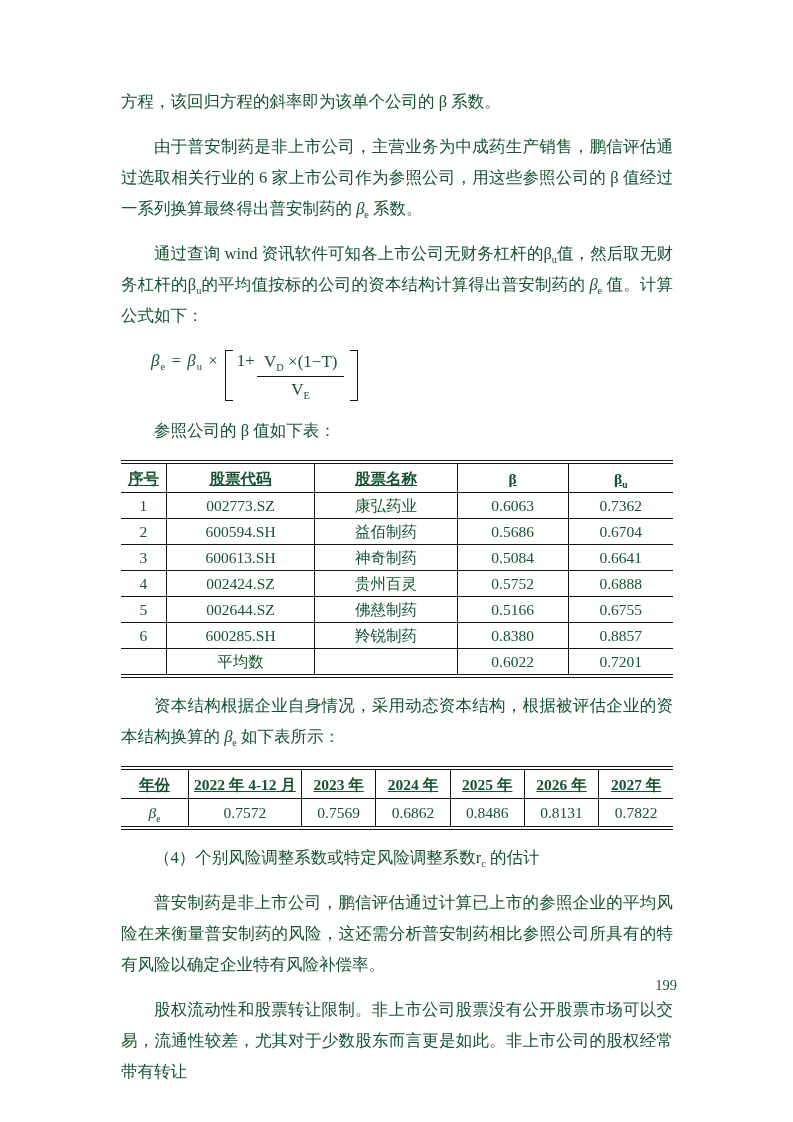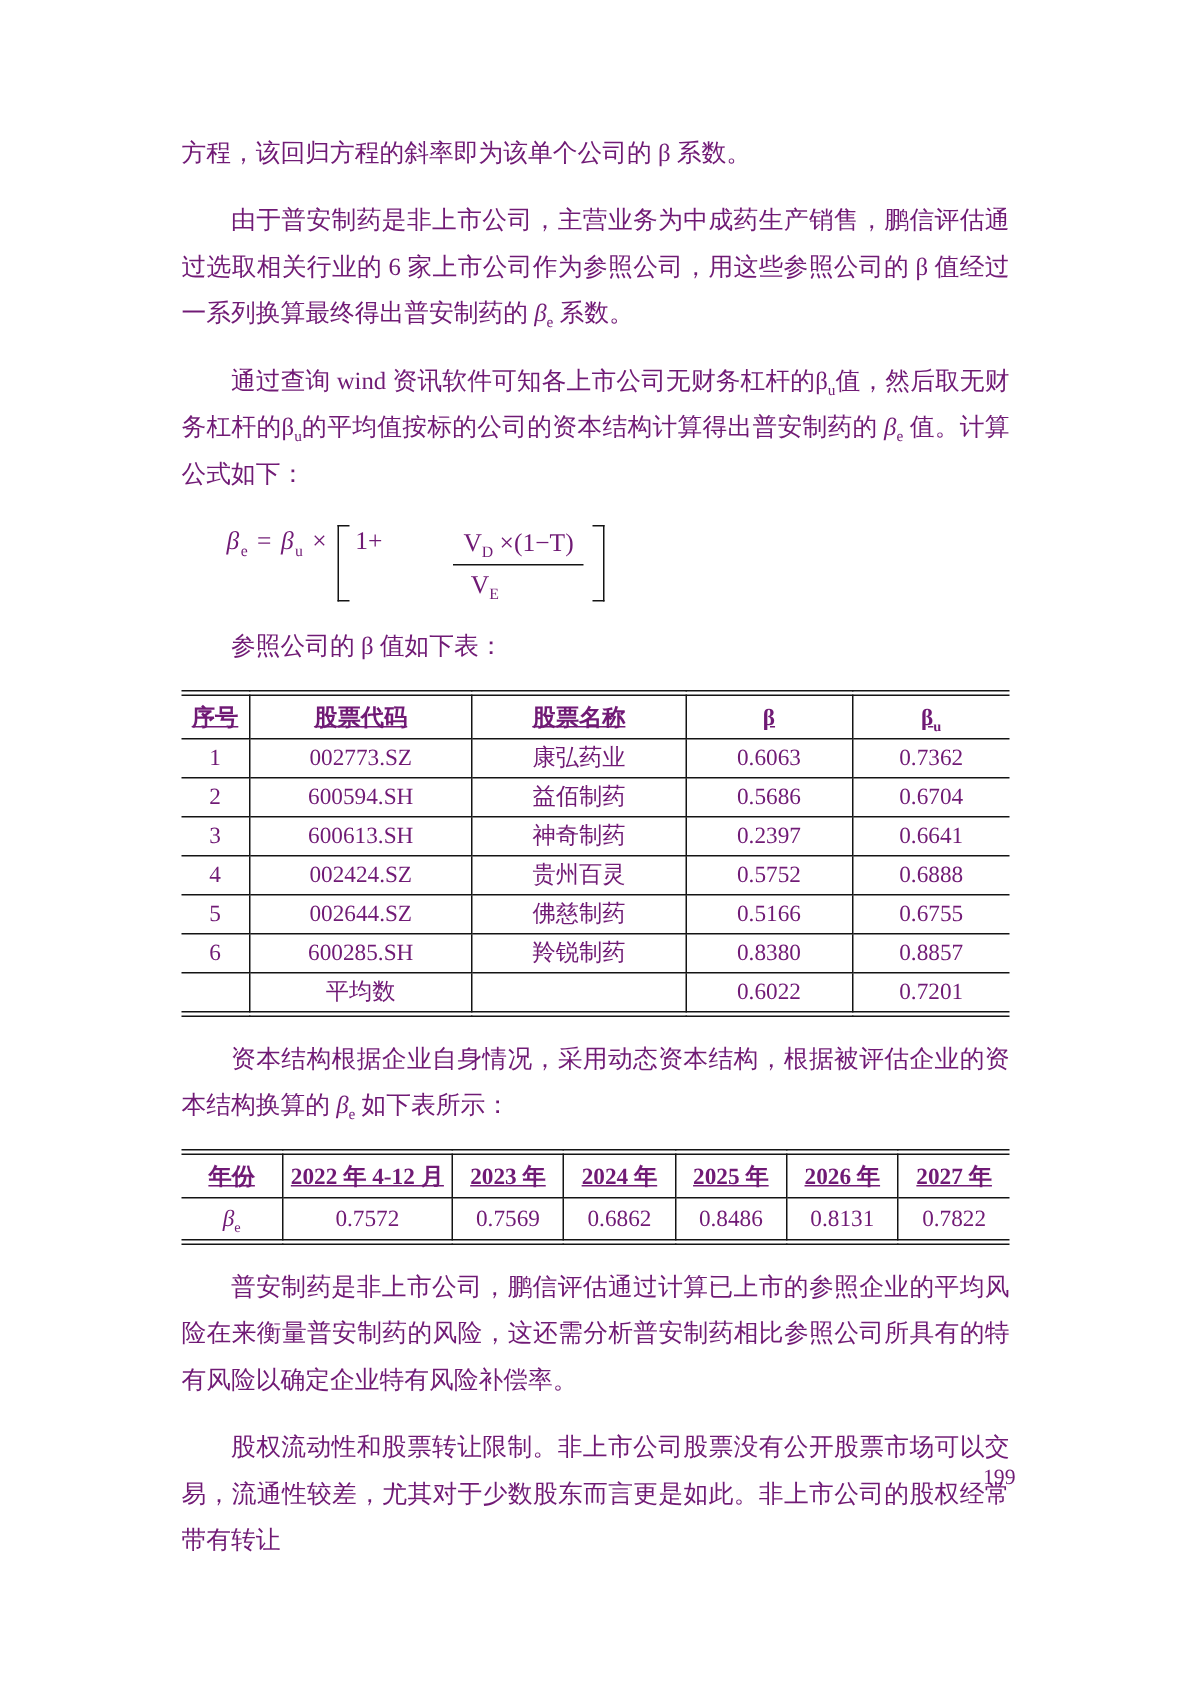--- a/index.html
+++ b/index.html
@@ -2,21 +2,21 @@
 <html><head>
 <meta charset="utf-8">
 <style>
   html,body { margin:0; padding:0; background:#fff; }
   .page {
     position:relative;
     width:793px; height:1122px;
     box-sizing:border-box;
     padding:86px 120px 0 121px;
     background:#fff;
-    color:#701a75;
+    color:#14532d;
     font-family:"Liberation Serif","DejaVu Serif",serif;
     font-size:16.5px;
     line-height:31px;
     overflow:hidden;
   }
   p.para { margin:0 0 14px 0; text-align:justify; text-indent:2em; }
   p.noindent { text-indent:0; }
   sub { font-size:0.62em; line-height:0; }
   i { font-style:italic; }
 
@@ -24,21 +24,21 @@
   .formula-row { margin:4px 0 14px 30px; }
   .formula {
     display:inline-flex; align-items:flex-start;
     font-size:17px; line-height:22px;
   }
   .formula .lhs { margin-right:4px; letter-spacing:1px; }
   .brk { align-self:stretch; width:7px; }
   .brk-l { border-left:1.7px solid #141414; border-top:1.7px solid #141414; border-bottom:1.7px solid #141414; margin:0 4px 0 2px; }
   .brk-r { border-right:1.7px solid #141414; border-top:1.7px solid #141414; border-bottom:1.7px solid #141414; margin:0 2px 0 4px; }
   .frac { display:inline-flex; flex-direction:column; text-align:center; margin:0 2px; }
-  .frac .num { border-bottom:1.2px solid #141414; padding:1px 7px 3px;margin-left:45px; }
+  .frac .num { border-bottom:1.2px solid #141414; padding:1px 7px 3px; }
   .frac .den { padding-top:2px; }
 
   
   table.tbl {
     width:100%;
     border-collapse:collapse;
     table-layout:fixed;
     border-top:4px double #141414;
     border-bottom:4px double #141414;
     margin:4px 0 12px 0;
@@ -120,21 +120,21 @@
           <td>2</td>
           <td>600594.SH</td>
           <td>益佰制药</td>
           <td>0.5686</td>
           <td>0.6704</td>
         </tr>
         <tr>
           <td>3</td>
           <td>600613.SH</td>
           <td>神奇制药</td>
-          <td>0.2397</td>
+          <td>0.5084</td>
           <td>0.6641</td>
         </tr>
         <tr>
           <td>4</td>
           <td>002424.SZ</td>
           <td>贵州百灵</td>
           <td>0.5752</td>
           <td>0.6888</td>
         </tr>
         <tr>
@@ -190,20 +190,21 @@
           <td>0.7572</td>
           <td>0.7569</td>
           <td>0.6862</td>
           <td>0.8486</td>
           <td>0.8131</td>
           <td>0.7822</td>
         </tr>
       </tbody>
     </table>
 
+  <p class="para">（4）个别风险调整系数或特定风险调整系数r<sub>c</sub> 的估计</p>
 
   <p class="para">普安制药是非上市公司，鹏信评估通过计算已上市的参照企业的平均风险在来衡量普安制药的风险，这还需分析普安制药相比参照公司所具有的特有风险以确定企业特有风险补偿率。</p>
 
   <p class="para">股权流动性和股票转让限制。非上市公司股票没有公开股票市场可以交易，流通性较差，尤其对于少数股东而言更是如此。非上市公司的股权经常带有转让</p>
 
   <div class="page-number">199</div>
 
 </div>
 
 </body></html>

